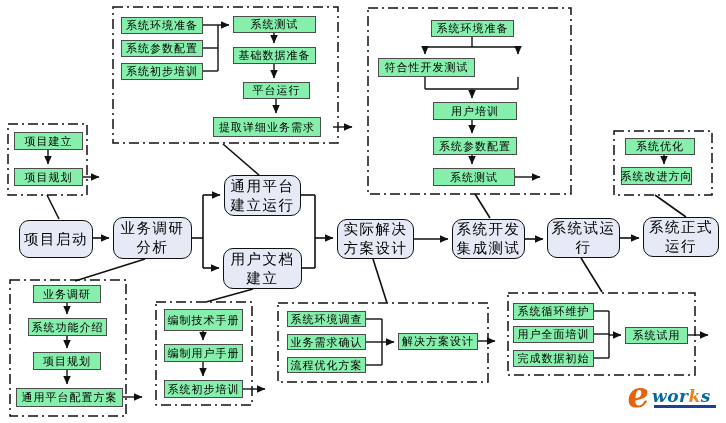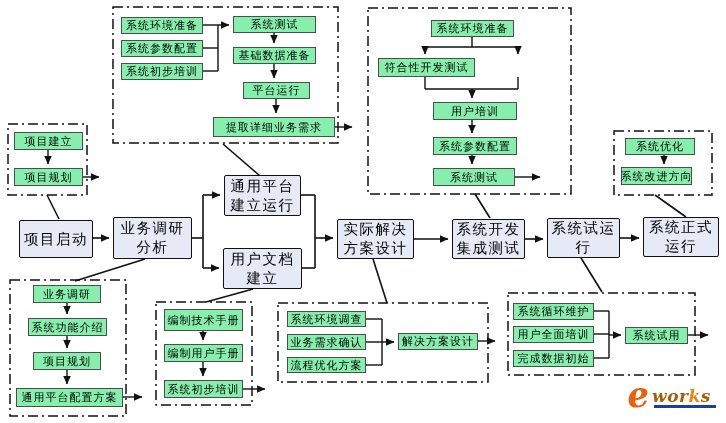--- a/index.html
+++ b/index.html
@@ -3,27 +3,27 @@
 <meta charset="utf-8">
 <style>
   html,body{margin:0;padding:0;background:#fff;}
   #canvas{position:relative;width:726px;height:423px;background:#ffffff;overflow:hidden;
           font-family:"Liberation Sans",sans-serif;color:#000;}
   #wires{position:absolute;left:0;top:0;}
   .box{position:absolute;display:flex;align-items:center;justify-content:center;
        background:#86efac;border:1px solid #4d4d4d;font-size:11px;letter-spacing:1px;
        white-space:nowrap;box-sizing:border-box;}
   .mbox{position:absolute;display:flex;flex-direction:column;align-items:center;justify-content:center;
-        background:#e6eaf6;border:1.6px solid #111111;border-radius:2px;
+        background:#e6eaf6;border:1.6px solid #111111;border-radius:10px;
         font-size:14.5px;letter-spacing:1.5px;line-height:1.3;box-sizing:border-box;white-space:nowrap;}
   .logo{position:absolute;left:627px;top:378px;width:96px;height:40px;font-style:italic;font-weight:bold;
         font-family:"DejaVu Serif",serif;}
   .logo-e{position:absolute;left:0;top:-4px;font-size:35px;color:#e8620c;transform:rotate(-6deg);}
   .logo-text{position:absolute;left:25px;top:8px;font-size:17px;letter-spacing:0.5px;}
-  .logo-blue{color:#a16207;}
+  .logo-blue{color:#0369a1;}
   .logo-orange{color:#f08218;}
   .logo-underline{position:absolute;left:27px;top:27px;width:62px;height:2.5px;background:#1d3f96;}
 </style>
 </head>
 <body>
 
 <div id="canvas">
 
   <svg id="wires" width="726" height="423" viewBox="0 0 726 423">
     <defs>
@@ -165,21 +165,21 @@
     <span>系统正式</span>
     <span>运行</span>
   </div>
 
   <div class="box" style="left:121px;top:17px;width:82px;height:17px">系统环境准备</div>
   <div class="box" style="left:121px;top:40px;width:82px;height:17px">系统参数配置</div>
   <div class="box" style="left:121px;top:63px;width:82px;height:17px">系统初步培训</div>
   <div class="box" style="left:233px;top:16px;width:83px;height:17px">系统测试</div>
   <div class="box" style="left:233px;top:47px;width:83px;height:17px">基础数据准备</div>
   <div class="box" style="left:243px;top:82px;width:67px;height:17px">平台运行</div>
-  <div class="box" style="left:213px;top:117px;width:122px;height:20px">提取详细业务需求</div>
+  <div class="box" style="left:213px;top:117px;width:108px;height:20px">提取详细业务需求</div>
 
   <div class="box" style="left:14px;top:132px;width:69px;height:18px">项目建立</div>
   <div class="box" style="left:14px;top:168px;width:69px;height:18px">项目规划</div>
 
   <div class="box" style="left:431px;top:20px;width:83px;height:17px">系统环境准备</div>
   <div class="box" style="left:378px;top:58px;width:97px;height:19px">符合性开发测试</div>
   <div class="box" style="left:433px;top:102px;width:84px;height:18px">用户培训</div>
   <div class="box" style="left:433px;top:137px;width:84px;height:18px">系统参数配置</div>
   <div class="box" style="left:433px;top:168px;width:82px;height:18px">系统测试</div>
 

